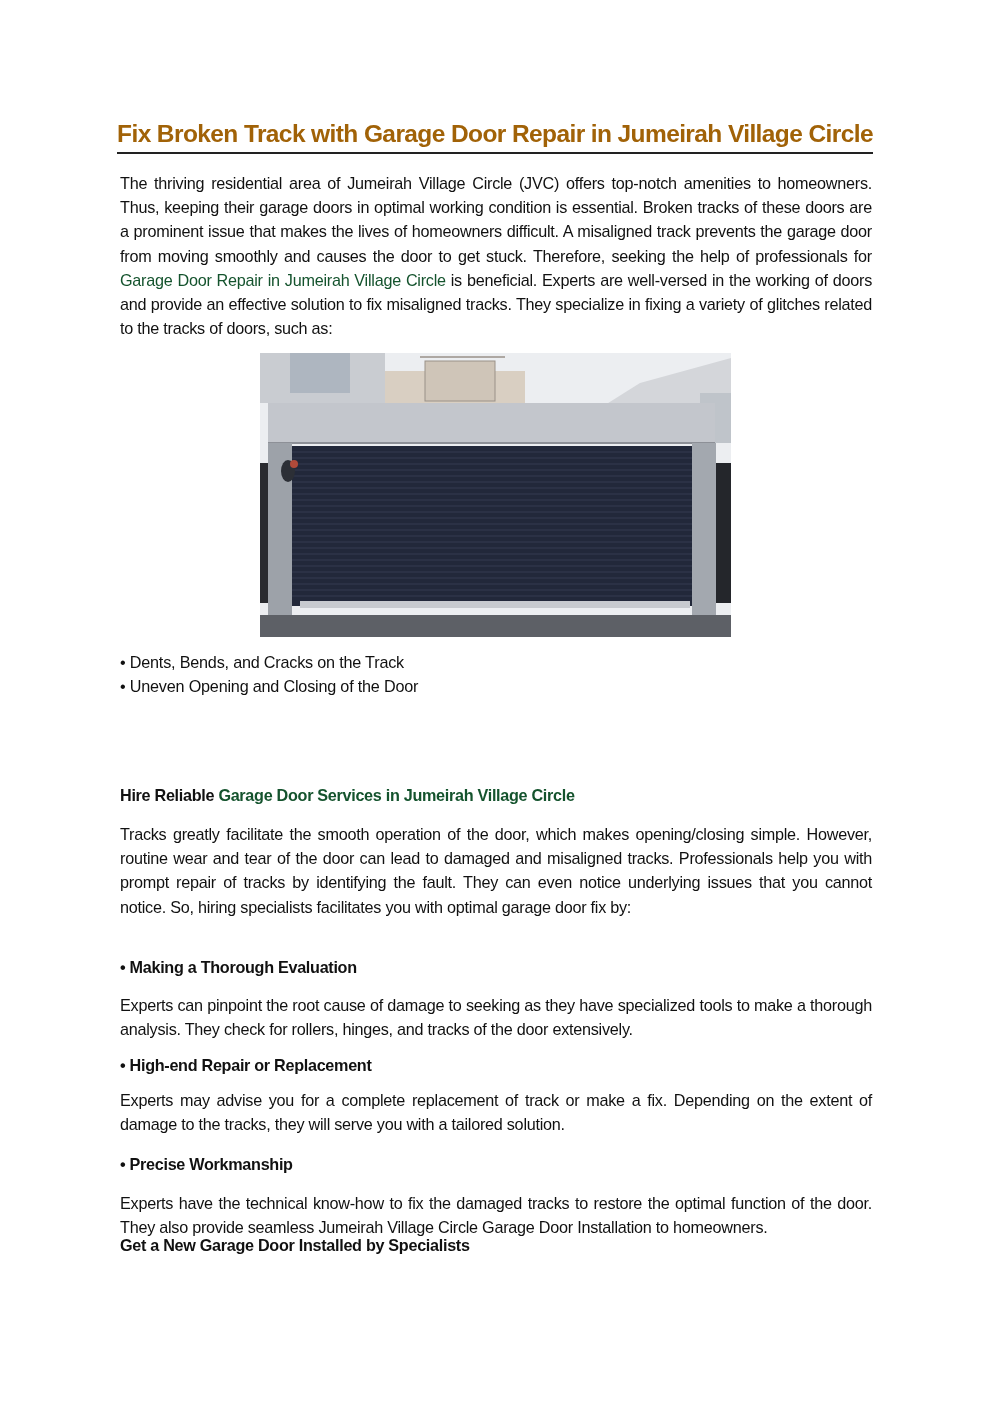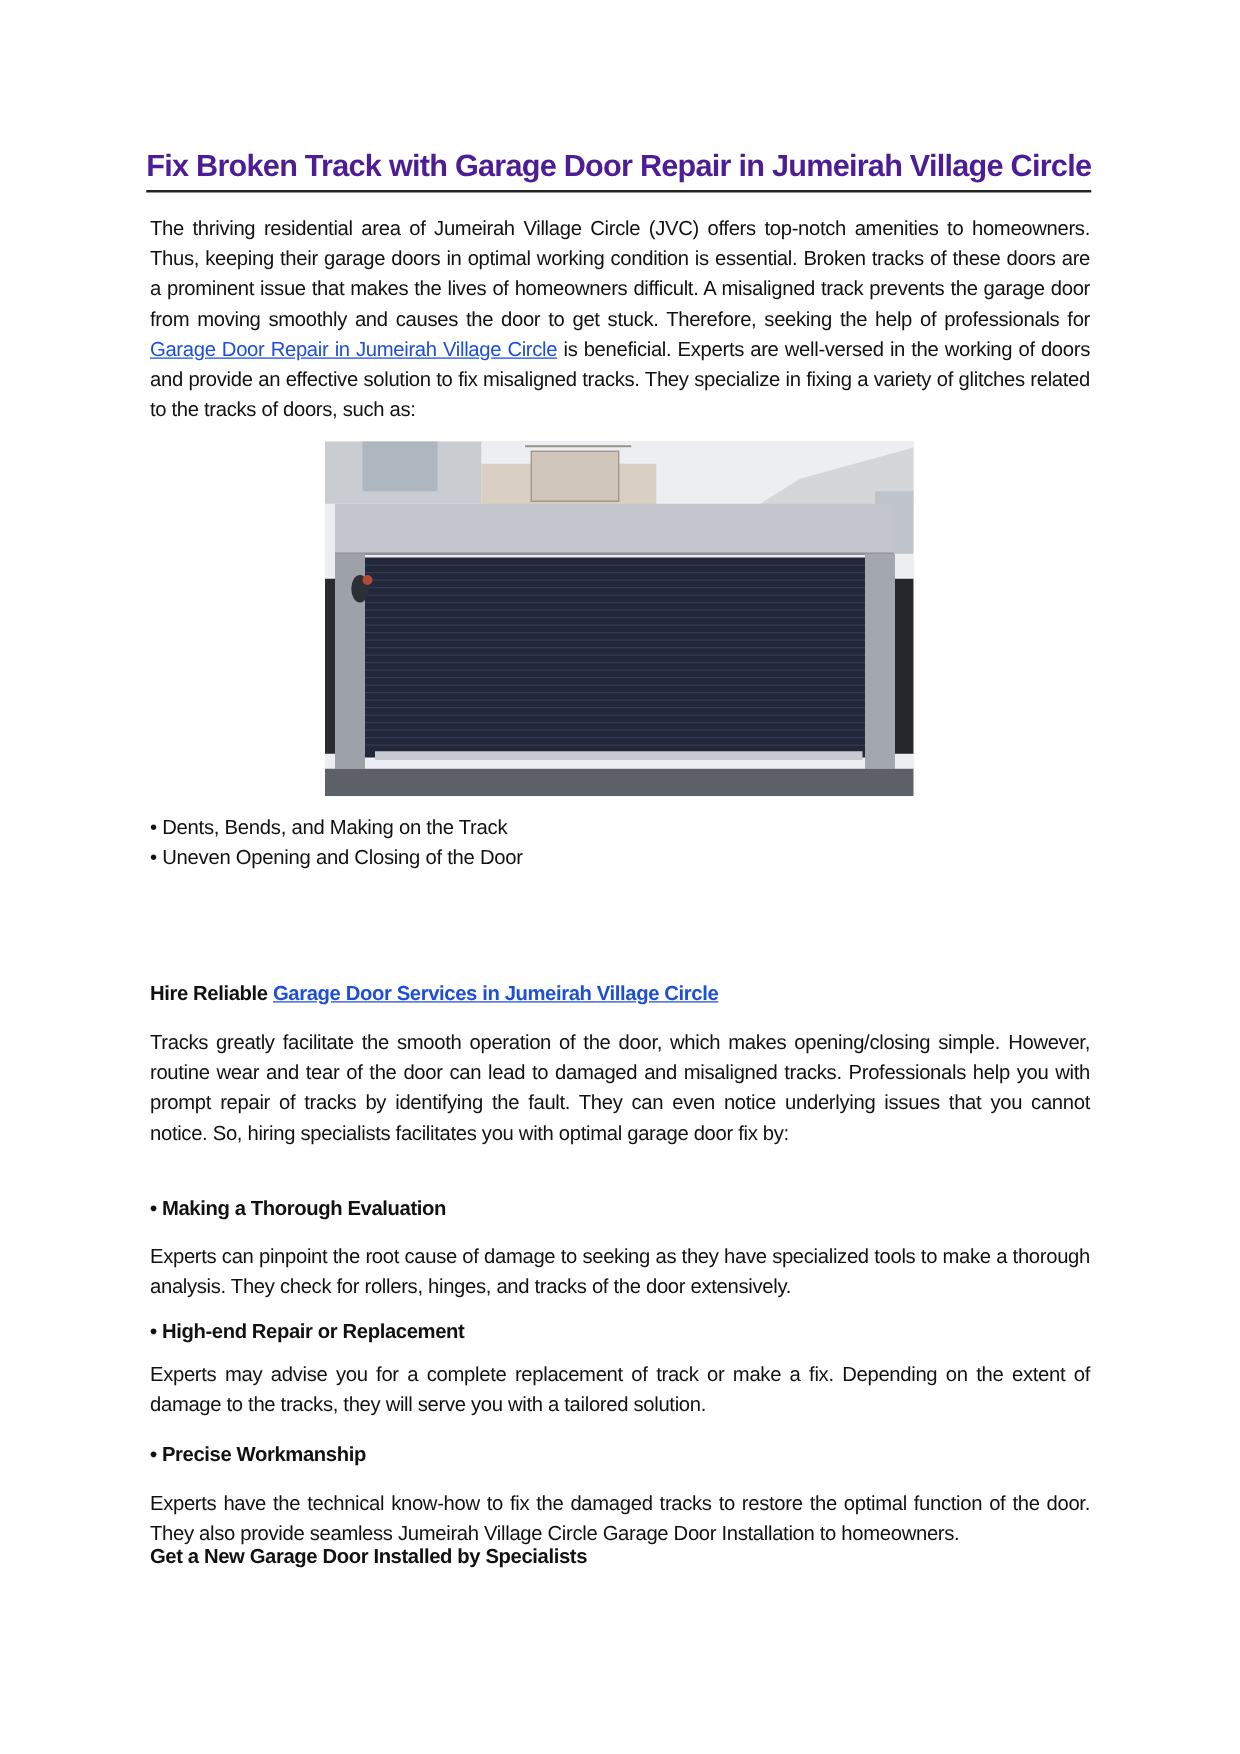--- a/index.html
+++ b/index.html
@@ -1,24 +1,24 @@
 <!DOCTYPE html>
 <html><head>
 <meta charset="utf-8">
 <style>
   html, body { margin: 0; padding: 0; background: #ffffff; }
   body { width: 992px; height: 1403px; position: relative; overflow: hidden;
          font-family: "Liberation Sans", sans-serif; color: #111; }
   .page { position: absolute; left: 120px; top: 0; width: 752px; }
   .title { position: absolute; left: -3px; top: 120px; width: 756px; text-align: center;
-           font-size: 24.5px; font-weight: bold; letter-spacing: -0.6px; color: #4c1d95;
+           font-size: 24.5px; font-weight: bold; letter-spacing: -0.6px; color: #a16207;
            padding-bottom: 4px; border-bottom: 2px solid #222; }
   .para { position: absolute; left: 0; width: 752px; font-size: 16.2px; line-height: 24.2px;
           text-align: justify; letter-spacing: -0.25px; margin: 0; }
-  .link { color: #1d4ed8; text-decoration: underline; }
+  .link { color: #14532d; }
   .bullets { position: absolute; left: 0; top: 650px; font-size: 16.2px; line-height: 24.2px;
              letter-spacing: -0.2px; margin: 0; padding: 0; list-style: none; }
   .bullets li { margin: 0; }
   .heading { position: absolute; left: 0; font-size: 16.2px; font-weight: bold; letter-spacing: -0.3px; }
   .photo { position: absolute; left: 140px; top: 353px; width: 471px; height: 284px; overflow: hidden; background: #e9ebee; }
 </style>
 </head>
 <body>
 
 <div class="page">
@@ -80,21 +80,21 @@
       <rect x="40" y="248" width="390" height="7" fill="#c7cacf"></rect>
 
       <ellipse cx="28" cy="118" rx="7" ry="11" fill="#2c2f36"></ellipse>
       <circle cx="34" cy="111" r="4" fill="#b04a3a"></circle>
 
       <rect x="0" y="262" width="471" height="22" fill="#5d6066"></rect>
     </svg>
   </div>
 
   <ul class="bullets">
-    <li>• Dents, Bends, and Making on the Track</li>
+    <li>• Dents, Bends, and Cracks on the Track</li>
     <li>• Uneven Opening and Closing of the Door</li>
   </ul>
 
   <div class="heading" style="top:786px;"><span>Hire Reliable </span><a class="link">Garage Door Services in Jumeirah Village Circle</a></div>
 
   <p class="para" style="top:822px;">Tracks greatly facilitate the smooth operation of the door, which makes opening/closing simple. However, routine wear and tear of the door can lead to damaged and misaligned tracks. Professionals help you with prompt repair of tracks by identifying the fault. They can even notice underlying issues that you cannot notice. So, hiring specialists facilitates you with optimal garage door fix by:</p>
 
   <div class="heading" style="top:958px;">• Making a Thorough Evaluation</div>
   <p class="para" style="top:993px;">Experts can pinpoint the root cause of damage to seeking as they have specialized tools to make a thorough analysis. They check for rollers, hinges, and tracks of the door extensively.</p>
 

